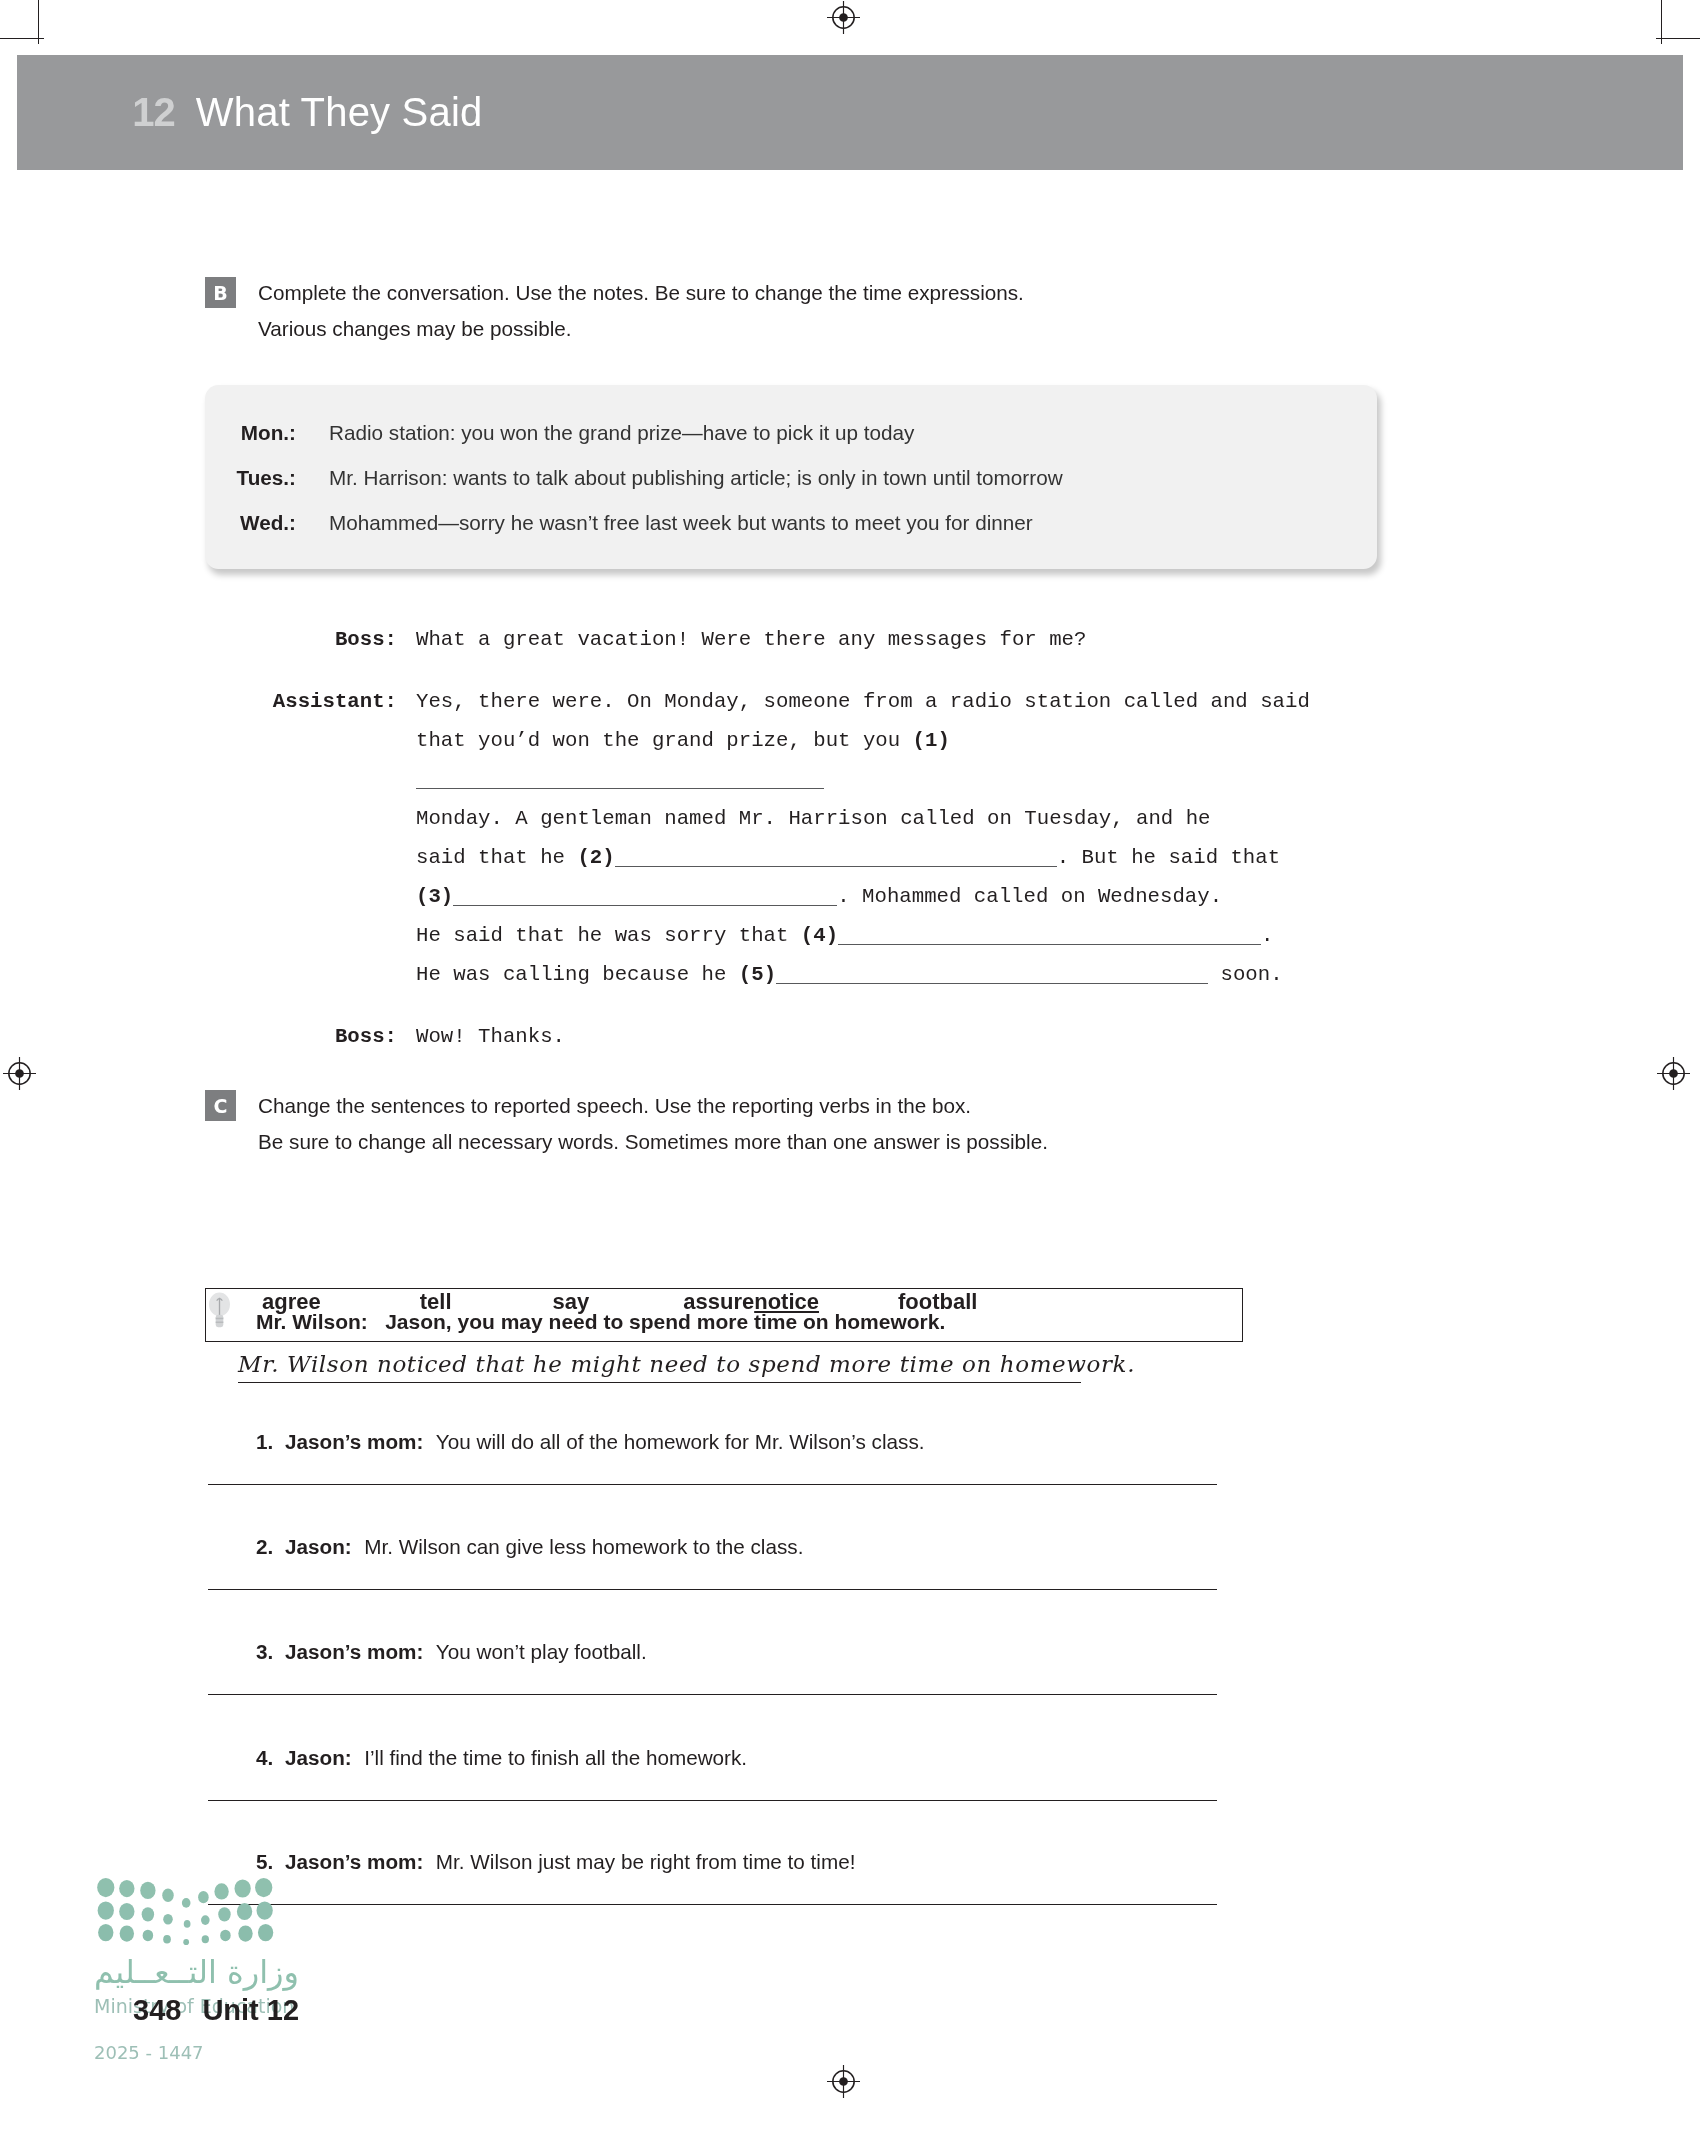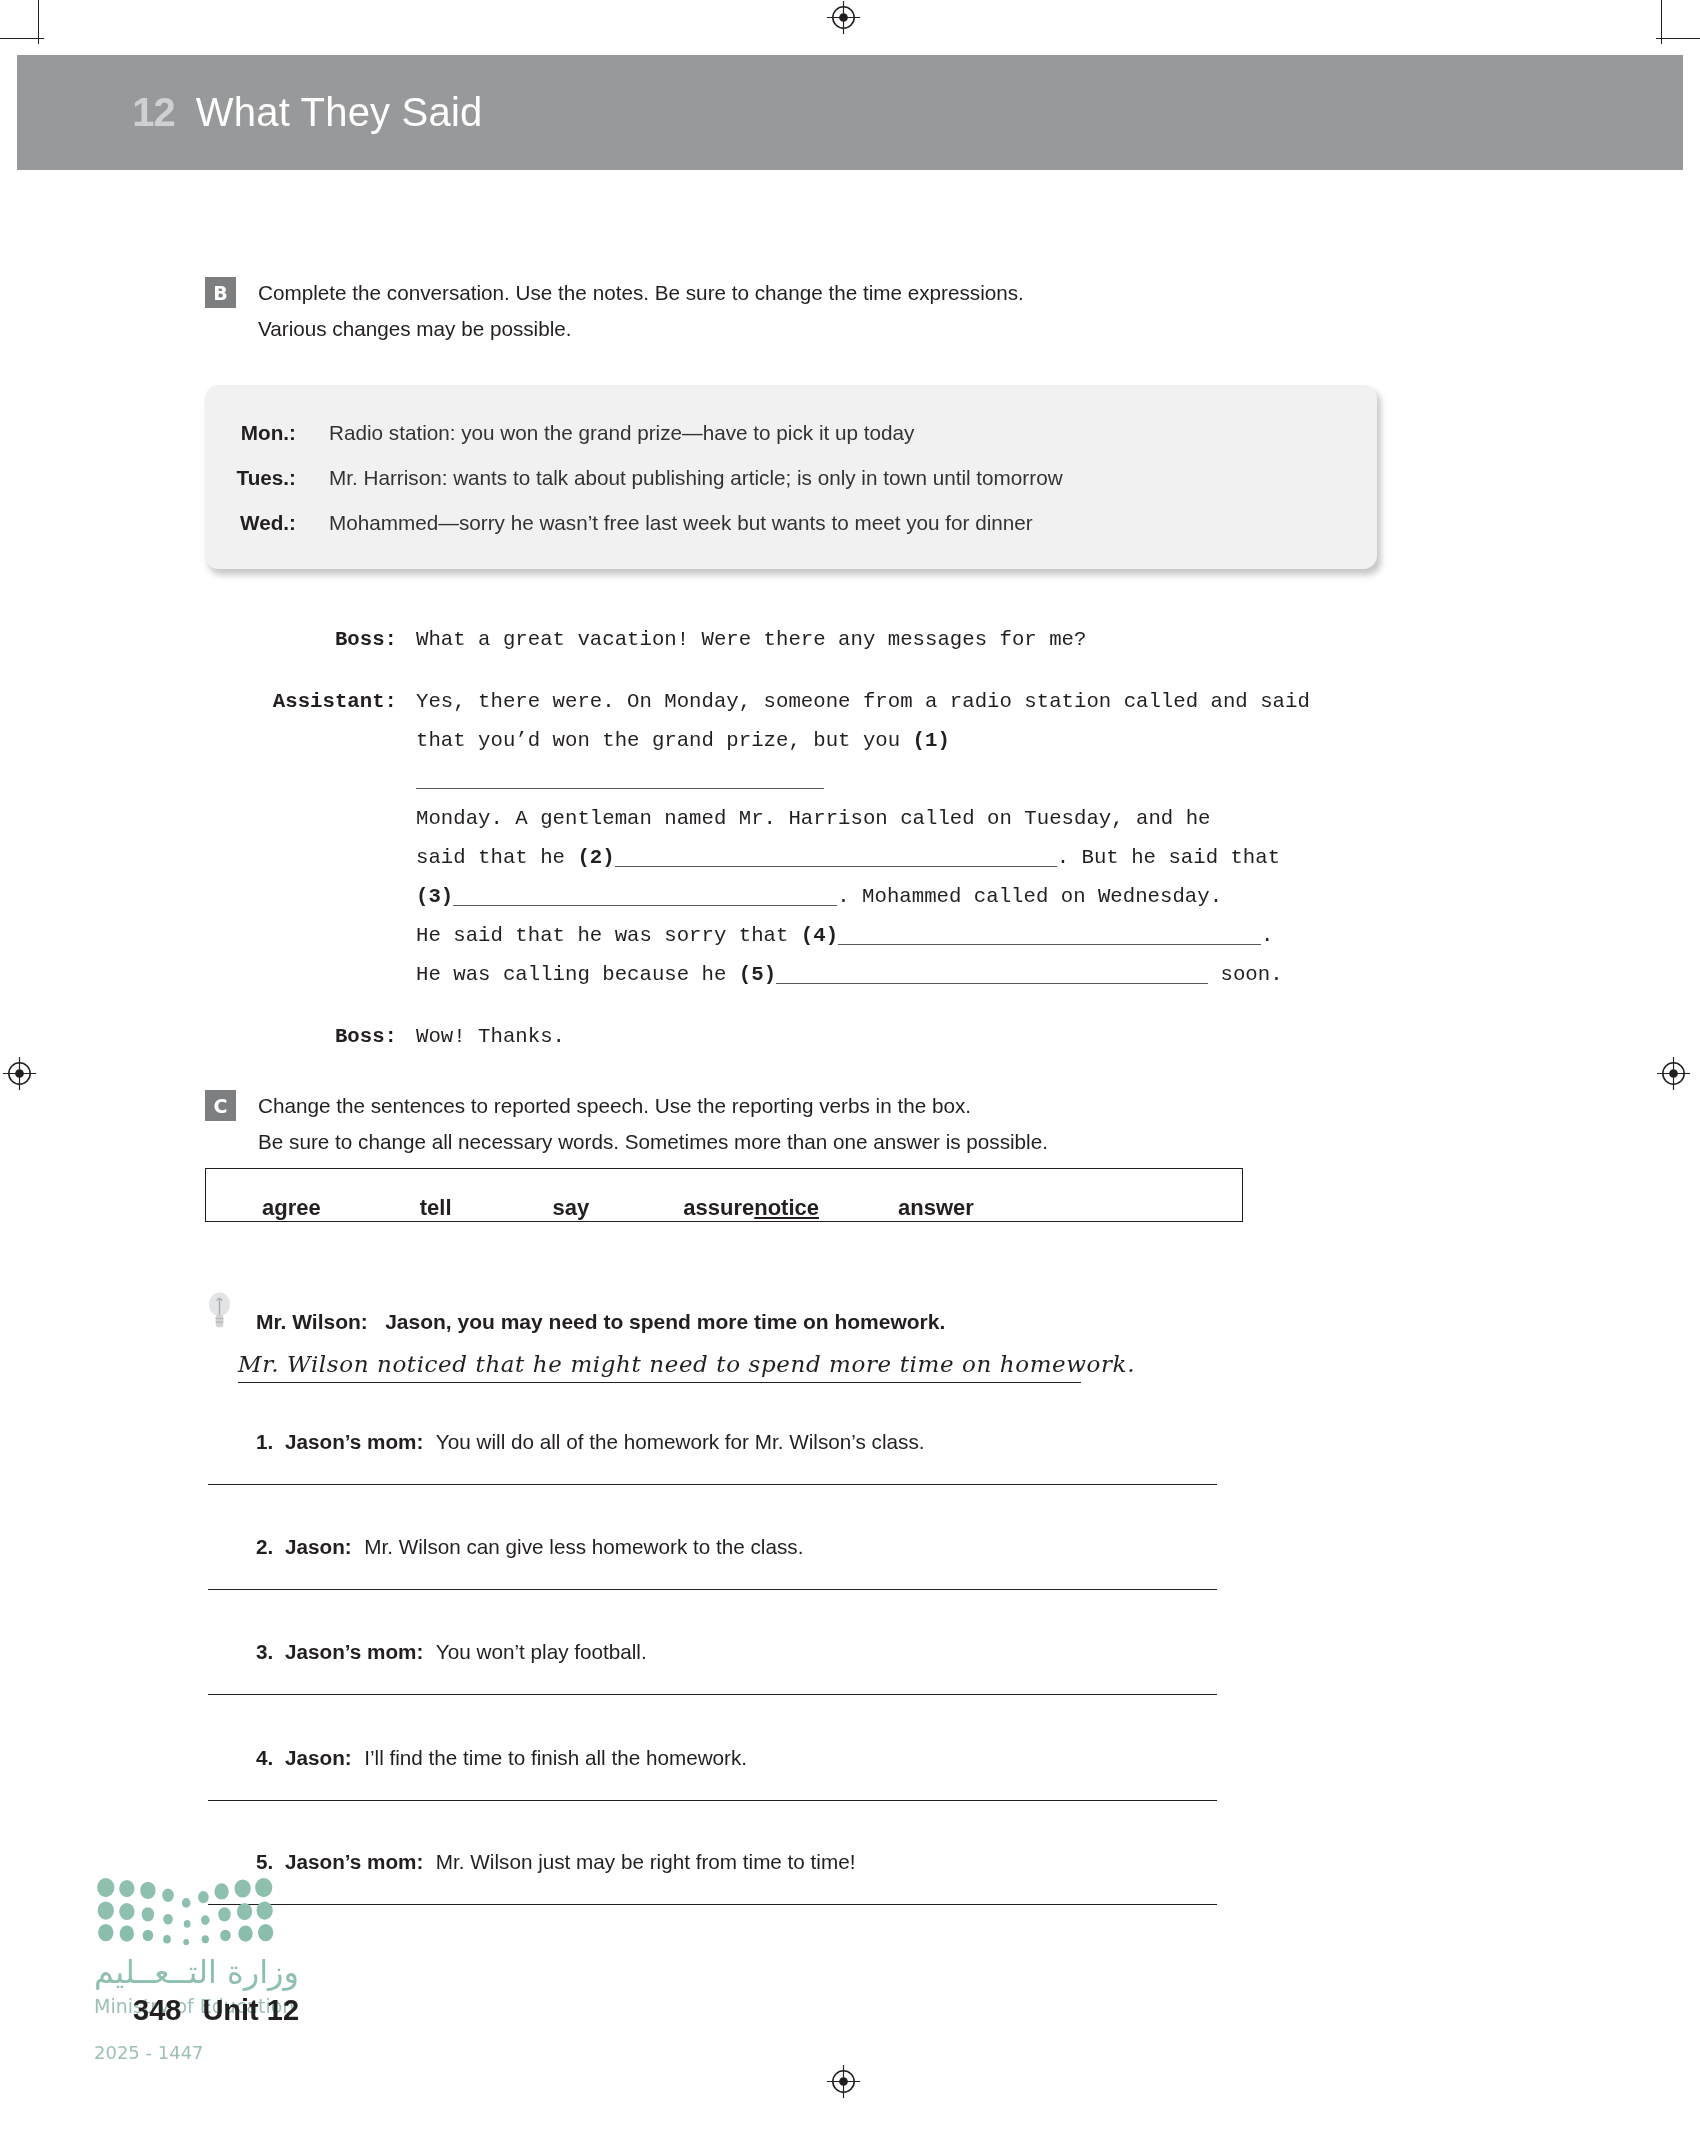--- a/index.html
+++ b/index.html
@@ -74,22 +74,22 @@
     vertical-align:-3.8px;
   }
   .b1{width:408px;}
   .b2{width:442px;}
   .b3{width:384px;}
   .b4{width:423px;}
   .b5{width:432px;}
 
   
   .wordbox{
-    position:absolute;left:205px;top:1168px;width:1036px;height:52px;
-    border:1.9px solid #231f20;display:flex;align-items:flex-end;
+    position:absolute;left:205px;top:1288px;width:1036px;height:52px;
+    border:1.9px solid #231f20;display:flex;align-items:flex-start;
   }
   .wordbox span{
     font-size:22px;font-weight:700;color:#231f20;
     display:inline-block;
   }
   .wordbox span.struck{text-decoration:line-through;text-decoration-thickness:2.4px;}
 
   
   .bulb{position:absolute;left:207px;top:1292px;width:25px;height:40px;}
   .example-line{
@@ -264,21 +264,21 @@
       <div>Be sure to change all necessary words. Sometimes more than one answer is possible.</div>
     </div>
   </div>
 
   <div class="wordbox">
     <span style="margin-left:56px;">agree</span>
     <span style="margin-left:99px;">tell</span>
     <span style="margin-left:101px;">say</span>
     <span style="margin-left:94px;">assure</span>
     <span class="struck" style="text-decoration:underline;">notice</span>
-    <span style="margin-left:79px;">answer</span>
+    <span style="margin-left:79px;">football</span>
   </div>
 
   <div class="bulb">
     <svg width="25" height="40" viewBox="0 0 26 42">
       <ellipse cx="13" cy="13" rx="11" ry="12.5" fill="#e3e4e5"></ellipse>
       <rect x="9" y="24" width="8" height="13" rx="2.5" fill="#d2d4d6"></rect>
       <rect x="9" y="27" width="8" height="1.6" fill="#b9bbbd"></rect>
       <rect x="9" y="31" width="8" height="1.6" fill="#b9bbbd"></rect>
       <path d="M13 6 L13 24" stroke="#a7a9ac" stroke-width="1.4" fill="none"></path>
       <path d="M10 9 Q13 5 16 9" stroke="#a7a9ac" stroke-width="1.2" fill="none"></path>

